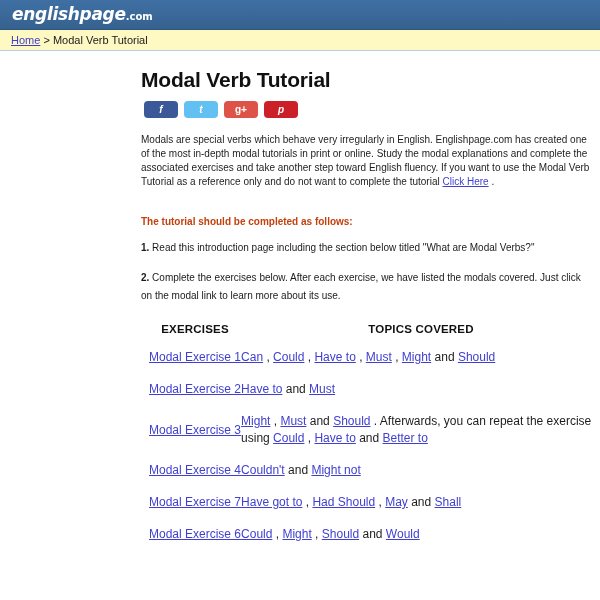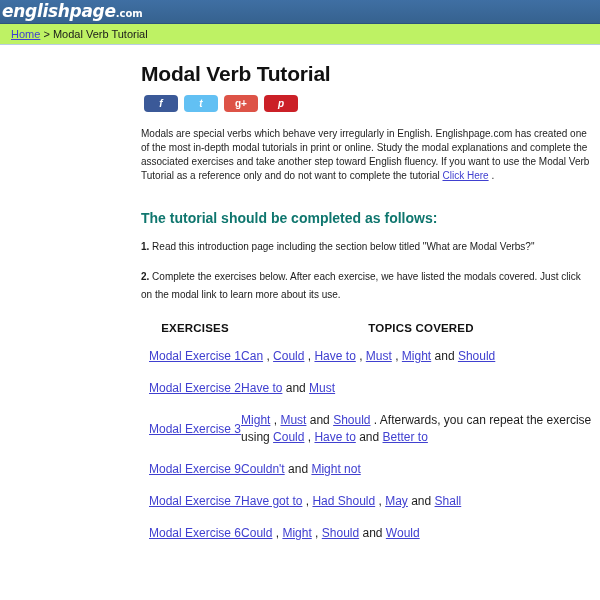--- a/index.html
+++ b/index.html
@@ -13,26 +13,26 @@
     height: 600px;
     overflow: hidden;
     font-family: "Liberation Sans", sans-serif;
     font-size: 12px;
     color: #1a1a1a;
     -webkit-font-smoothing: antialiased;
   }
 
   
   .masthead {
-    height: 24px;
+    height: 30px;
     background: #3a6ea5;
     background: linear-gradient(180deg, #3f6fa3 0%, #36628f 100%);
     display: flex;
     align-items: center;
-    padding-left: 2px;
+    padding-left: 12px;
     box-sizing: border-box;
     border-bottom: 1px solid #2c547c;
   }
   .logo {
     font-family: "DejaVu Sans", sans-serif;
     font-style: italic;
     font-weight: 600;
     font-size: 17px;
     color: #ffffff;
     letter-spacing: -0.3px;
@@ -42,21 +42,21 @@
   .logo .tld {
     font-size: 10px;
     font-style: normal;
     font-weight: 600;
     letter-spacing: 0;
   }
 
   
   .crumbbar {
     height: 21px;
-    background: #bef264;
+    background: #fef9c3;
     border-bottom: 1px solid #b9cde4;
     display: flex;
     align-items: center;
     padding-left: 11px;
     box-sizing: border-box;
   }
   .crumbbar .crumb-text {
     font-size: 11px;
     color: #1a1a1a;
     white-space: nowrap;
@@ -108,24 +108,24 @@
 
   
   p.body-text {
     margin: 0 0 27px 0;
     font-size: 10px;
     line-height: 14px;
     color: #1d1d1d;
     max-width: 452px;
   }
   h2.sub-head {
-    font-size: 14px;
+    font-size: 10px;
     font-weight: bold;
     margin: 16px 0 12px 0;
-    color: #0f766e;
+    color: #c2410c;
   }
   p.step {
     margin: 0 0 12px 0;
     font-size: 10px;
     line-height: 18px;
     max-width: 452px;
   }
   p.step b { font-weight: bold; }
 
   
@@ -199,21 +199,21 @@
         </tr>
         <tr>
           <td class="c1"><a class="link" href="#">Modal Exercise 2</a></td>
           <td class="c2"><a class="link" href="#">Have to</a><span> and </span><a class="link" href="#">Must</a></td>
         </tr>
         <tr>
           <td class="c1"><a class="link" href="#">Modal Exercise 3</a></td>
           <td class="c2"><a class="link" href="#">Might</a><span> , </span><a class="link" href="#">Must</a><span> and </span><a class="link" href="#">Should</a><span> . Afterwards, you can repeat the exercise using </span><a class="link" href="#">Could</a><span> , </span><a class="link" href="#">Have to</a><span> and </span><a class="link" href="#">Better to</a></td>
         </tr>
         <tr>
-          <td class="c1"><a class="link" href="#">Modal Exercise 9</a></td>
+          <td class="c1"><a class="link" href="#">Modal Exercise 4</a></td>
           <td class="c2"><a class="link" href="#">Couldn't</a><span> and </span><a class="link" href="#">Might not</a></td>
         </tr>
         <tr>
           <td class="c1"><a class="link" href="#">Modal Exercise 7</a></td>
           <td class="c2"><a class="link" href="#">Have got to</a><span> , </span><a class="link" href="#">Had Should</a><span> , </span><a class="link" href="#">May</a><span> and </span><a class="link" href="#">Shall</a></td>
         </tr>
         <tr>
           <td class="c1"><a class="link" href="#">Modal Exercise 6</a></td>
           <td class="c2"><a class="link" href="#">Could</a><span> , </span><a class="link" href="#">Might</a><span> , </span><a class="link" href="#">Should</a><span> and </span><a class="link" href="#">Would</a></td>
         </tr>

